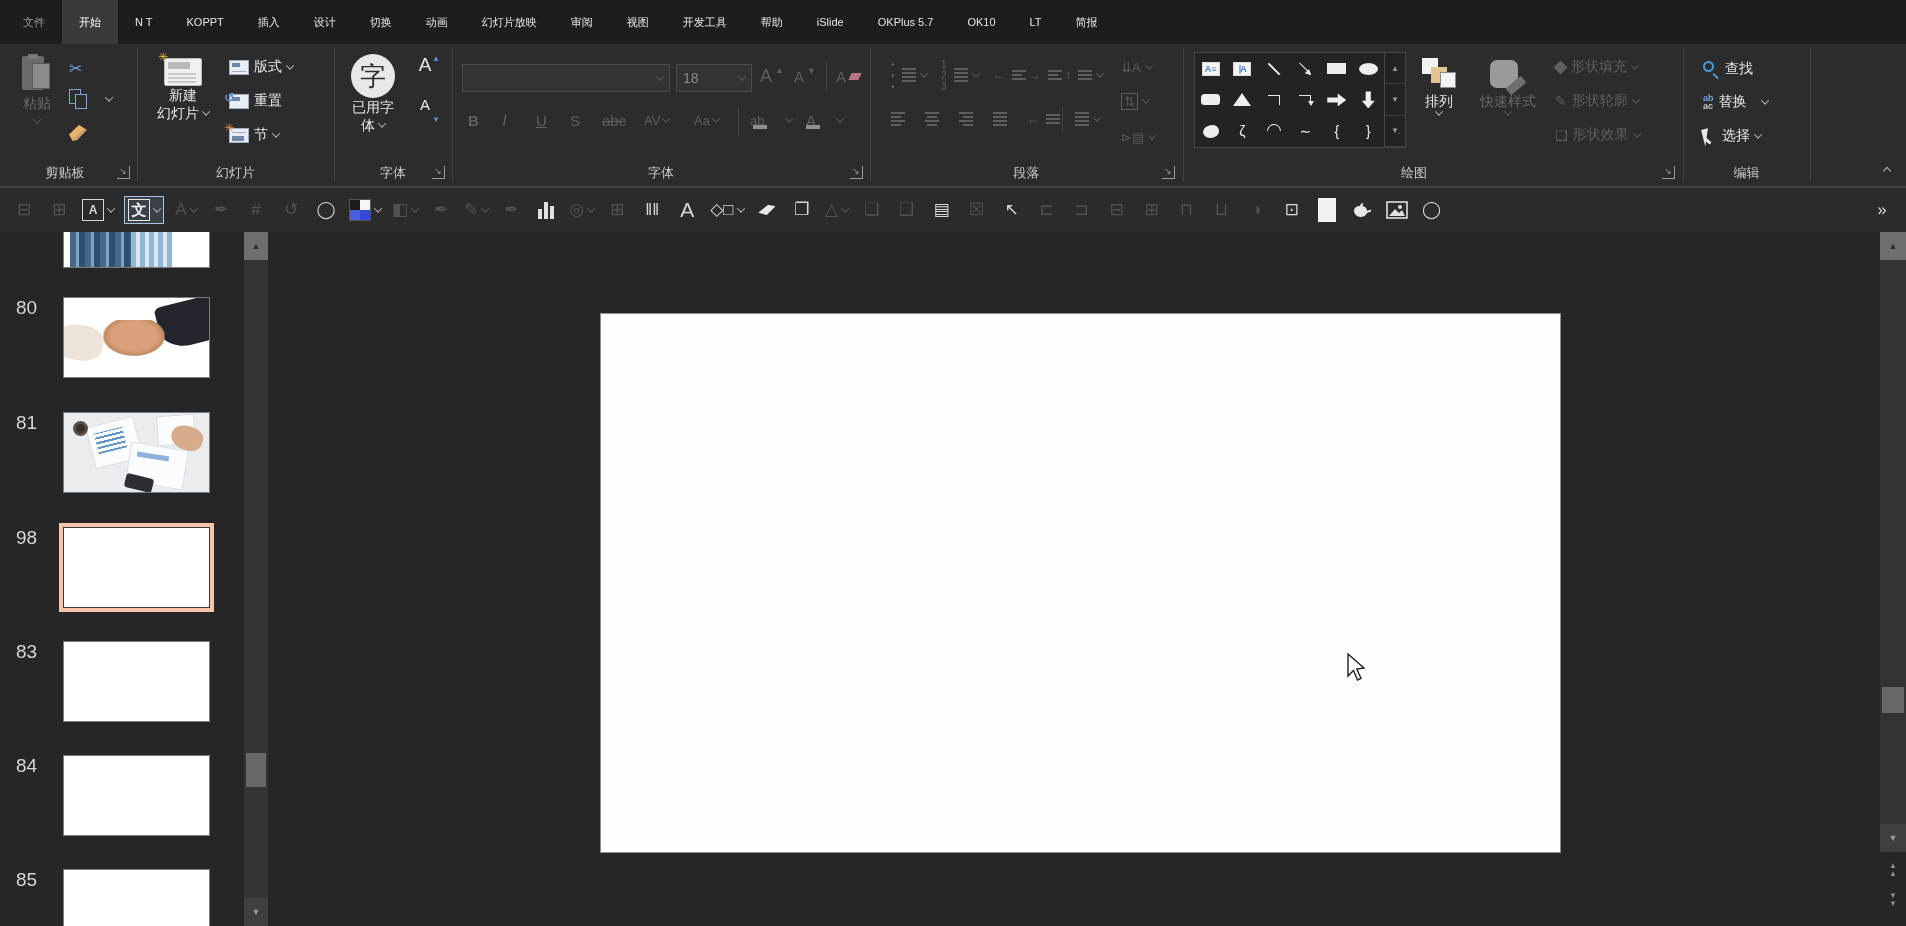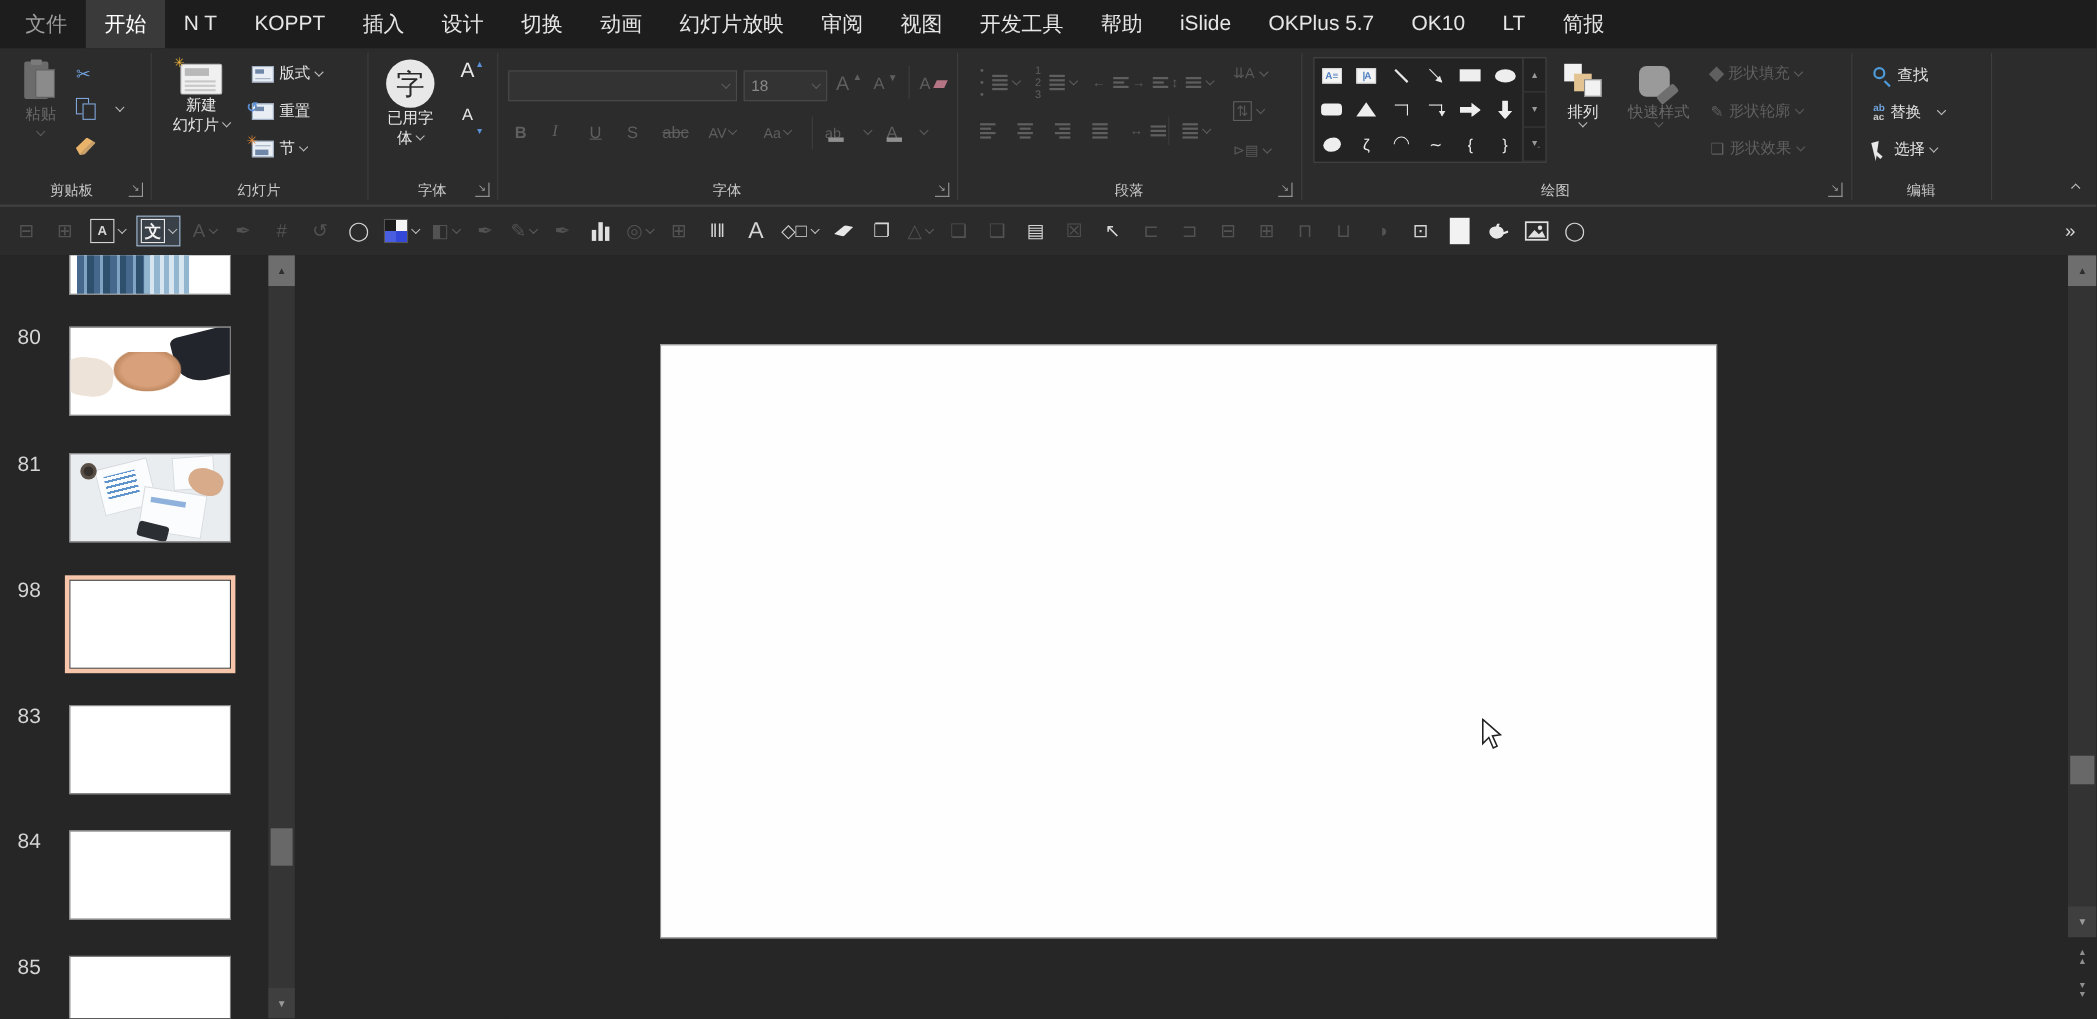--- a/index.html
+++ b/index.html
@@ -3,21 +3,21 @@
 <meta charset="utf-8">
 <style>
   * { margin:0; padding:0; box-sizing:border-box; }
   html,body { width:1906px; height:926px; overflow:hidden; background:#262626;
     font-family:"Liberation Sans","DejaVu Sans",sans-serif; -webkit-font-smoothing:antialiased; }
   #app { position:relative; width:1906px; height:926px; }
 
   
   .menubar { position:relative; height:44px; background:#1d1d1d; display:flex; align-items:stretch; }
   #tabs { display:flex; align-items:stretch; padding-left:6px; }
-  .tab { display:flex; align-items:center; padding:0 17px; font-size:19px; color:#e6e6e6; cursor:default; white-space:nowrap; }
+  .tab { display:flex; align-items:center; padding:0 17px; font-size:11px; color:#e6e6e6; cursor:default; white-space:nowrap; }
   .tab.dim { color:#9d9d9d; }
   .tab.selected { background:#3a3a3a; color:#ffffff; }
   .menu-right { margin-left:auto; display:flex; align-items:center; gap:9px; padding-right:18px; font-size:15px; color:#e6e6e6; }
   .menu-right .lbl { white-space:nowrap; }
   .mr-gap { width:96px; }
 
   
   .ribbon { position:relative; height:144px; background:#2c2c2c; border-bottom:2px solid #414141; }
   .vdiv { position:absolute; top:4px; bottom:4px; width:1px; background:#3e3e3e; }
   .grouplabel { position:absolute; top:119px; height:20px; line-height:20px; text-align:center; font-size:13px; color:#c9c9c9; }

